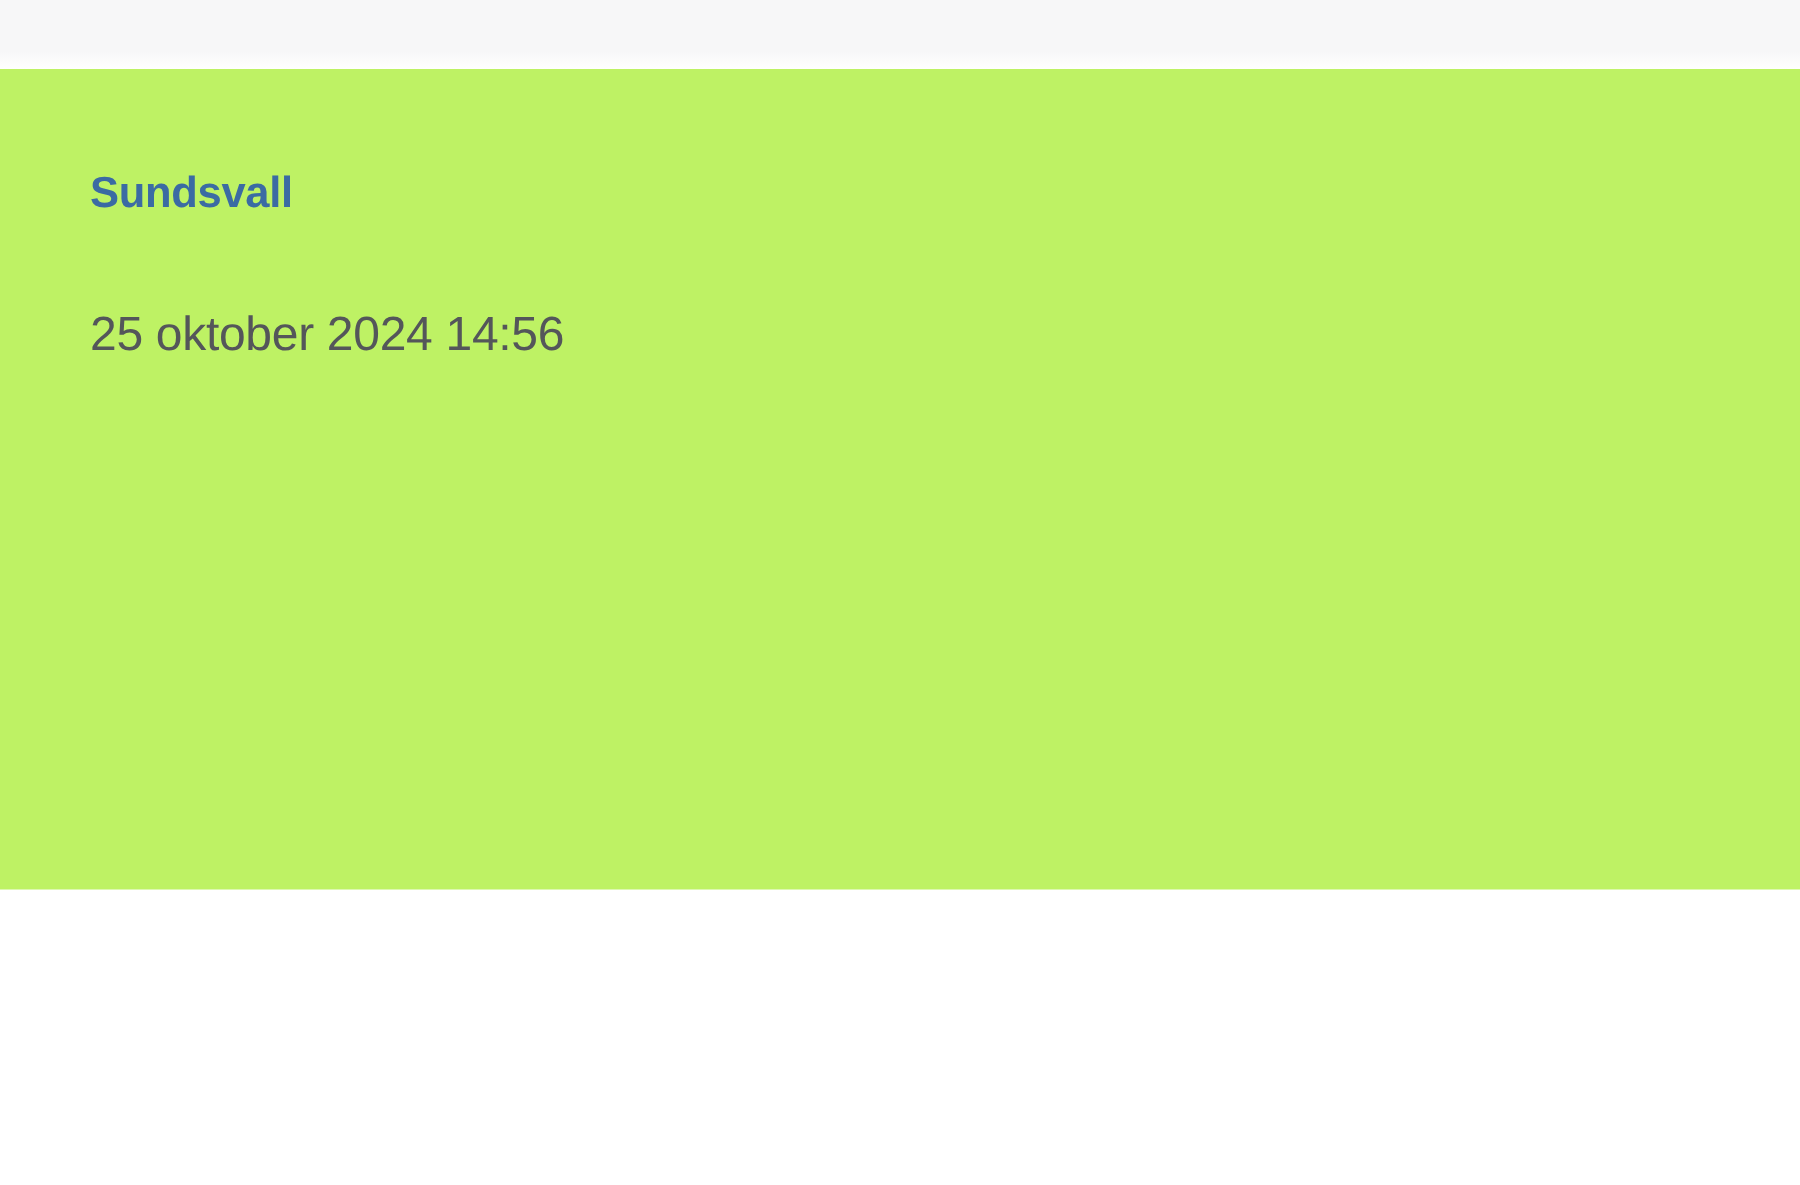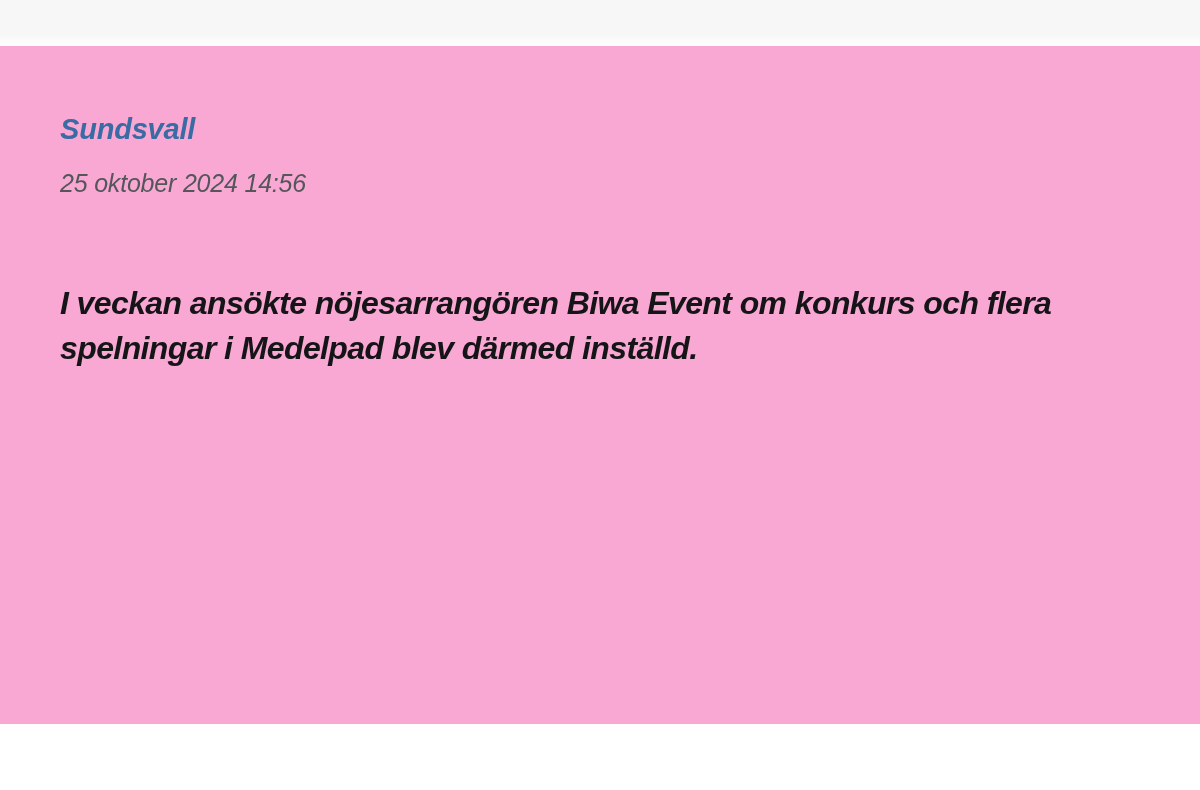--- a/index.html
+++ b/index.html
@@ -7,23 +7,22 @@
     padding: 0;
     background: #ffffff;
     width: 1200px;
     height: 790px;
     overflow: hidden;
     font-family: "Liberation Sans", sans-serif;
   }
   .page {
     position: relative;
     width: 1200px;
-    height: 724px;
-    background: #f9a8d4;
-    font-style: italic;
+    height: 593px;
+    background: #bef264;
   }
   .top-bar {
     position: absolute;
     top: 0; left: 0;
     width: 100%;
     height: 46px;
     background: linear-gradient(to bottom, #f7f7f8 0%, #f7f7f8 74%, #ffffff 100%);
   }
   .content {
     position: absolute;
@@ -46,22 +45,22 @@
     margin: 37px 0 0 0;
     font-family: "Liberation Serif", serif;
     font-weight: bold;
     font-size: 88px;
     line-height: 97px;
     letter-spacing: -1.5px;
     color: #17171a;
     white-space: pre-line;
   }
   .timestamp {
-    margin-top: 23px;
-    font-size: 25px;
+    margin-top: 62px;
+    font-size: 32px;
     line-height: 28px;
     font-weight: 400;
     color: #54565a;
     letter-spacing: -0.2px;
   }
   .body-text {
     margin-top: 84px;
     color: #151518;
   }
   .body-text p {
@@ -81,18 +80,16 @@
   <div class="top-bar"></div>
 
   <div class="content">
 
     <a class="section-link">Sundsvall</a>
 
 
     <div class="timestamp">25 oktober 2024 14:56</div>
 
     <div class="body-text">
-      <p>I veckan ansökte nöjesarrangören Biwa Event om konkurs och flera
-spelningar i Medelpad blev därmed inställd.</p>
     </div>
 
   </div>
 </div>
 
 </body></html>

